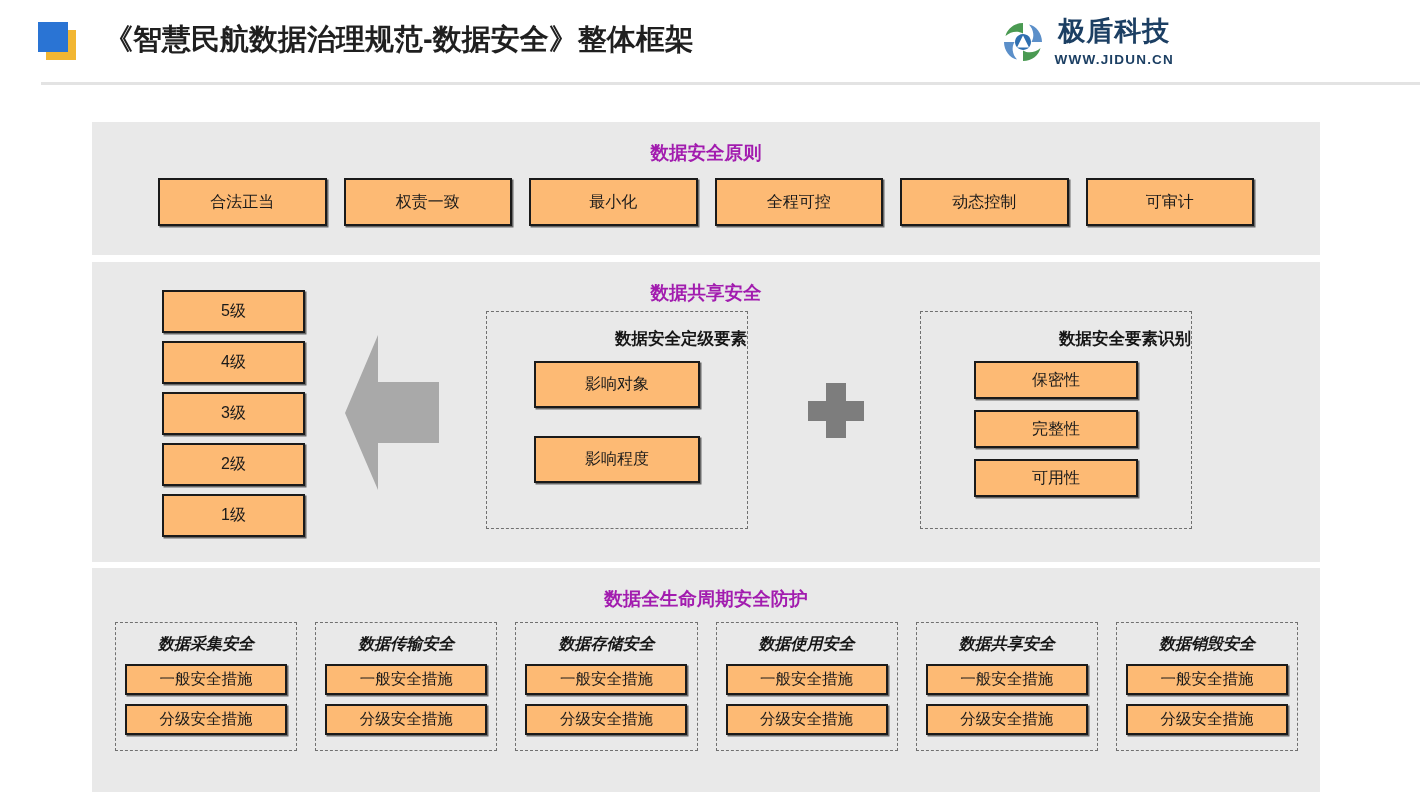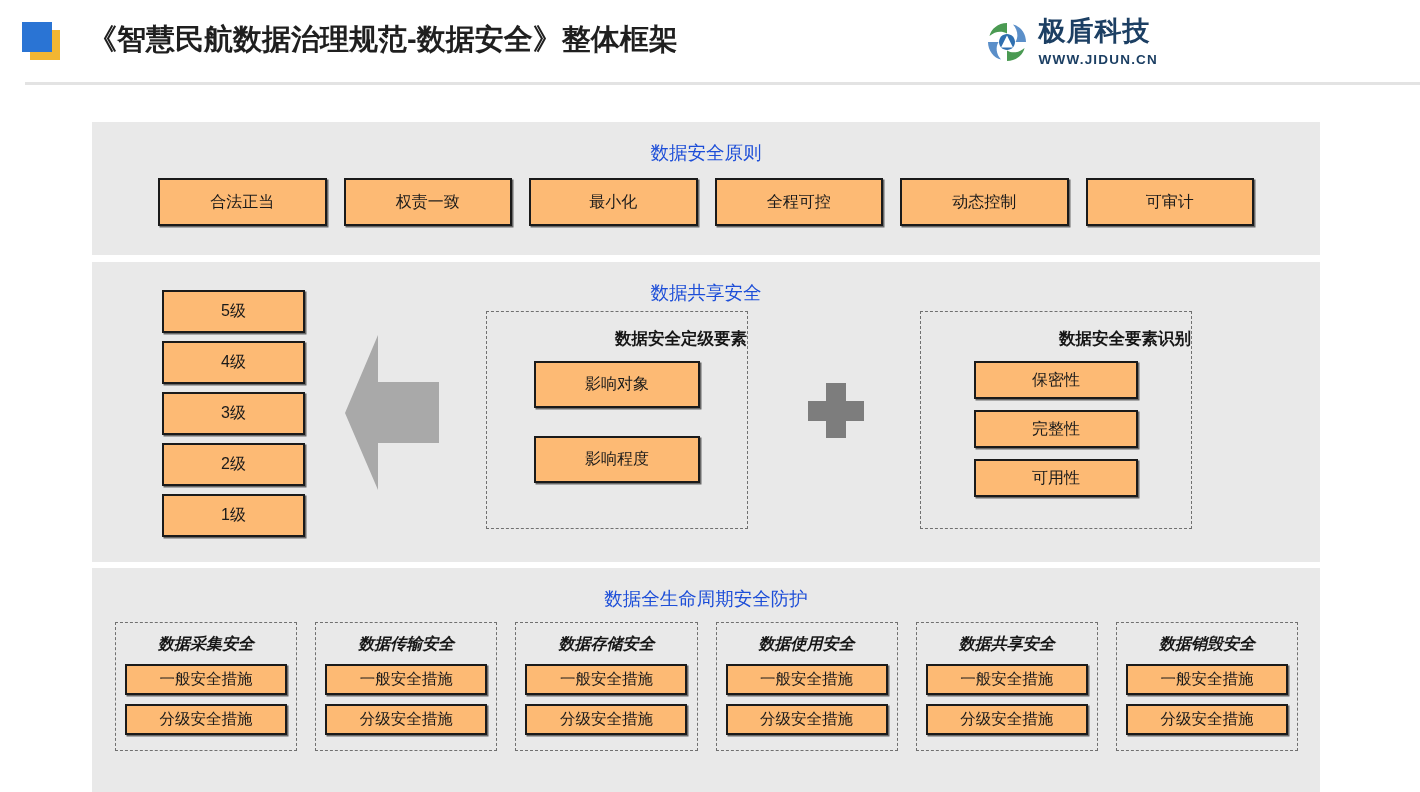--- a/index.html
+++ b/index.html
@@ -13,23 +13,24 @@
     background: #ffffff;
     font-family: "Liberation Sans", "DejaVu Sans", sans-serif;
     color: #1a1a1a;
     overflow: hidden;
     position: relative;
   }
 
   
   .header {
     position: absolute;
-    left: 0; top: 0;
+    left: 16px; top: 0;
     width: 1184px;
     height: 84px;
+    text-align: center;
   }
   .hdr-mark {
     position: absolute;
     left: 22px; top: 22px;
     width: 38px; height: 38px;
   }
   .hdr-mark .sq-yellow {
     position: absolute;
     left: 8px; top: 8px;
     width: 30px; height: 30px;
@@ -91,22 +92,22 @@
   }
   #panel-principles { top: 122px; height: 133px; }
   #panel-grading    { top: 262px; height: 300px; }
   #panel-lifecycle  { top: 568px; height: 228px; }
 
   .panel-title {
     position: absolute;
     left: 0; width: 100%;
     text-align: center;
     font-size: 18.5px;
-    font-weight: normal;
-    color: #1d4ed8;
+    font-weight: bold;
+    color: #a21caf;
     top: 18px;
   }
 
   
   .sbox {
     position: absolute;
     background: #fdba74;
     border: 2.5px solid #1a1a1a;
     box-sizing: border-box;
     display: flex;

